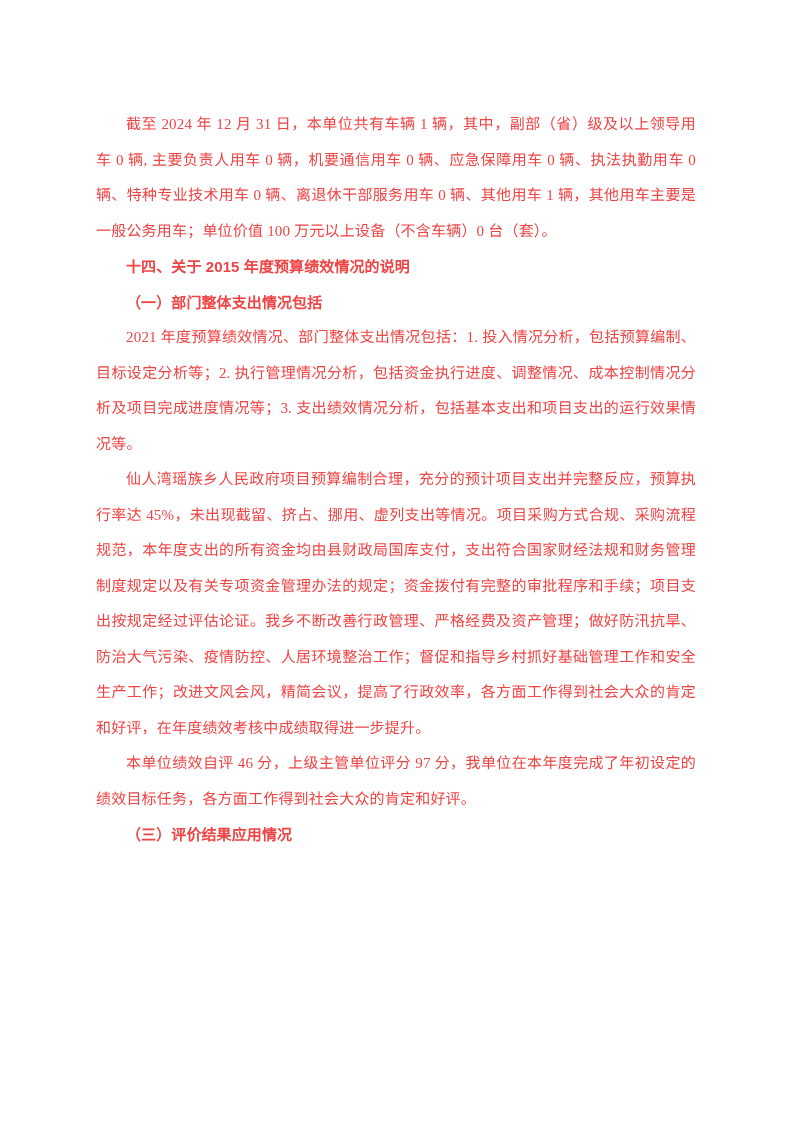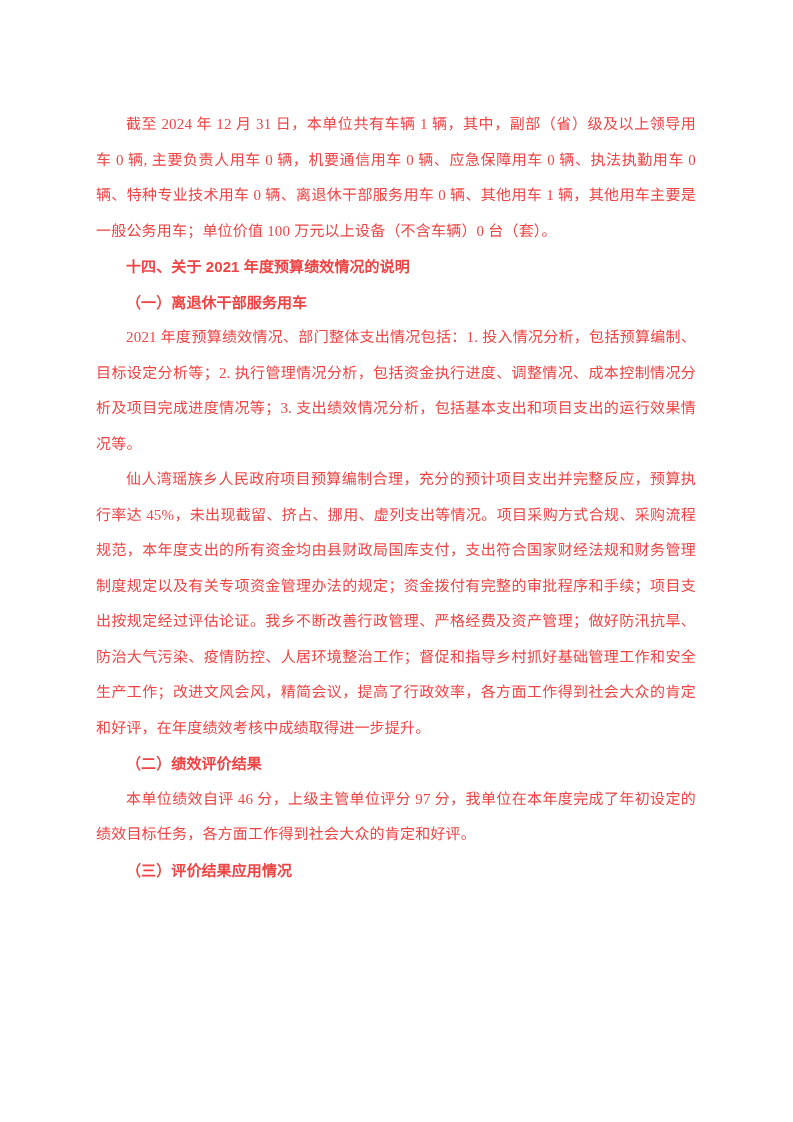--- a/index.html
+++ b/index.html
@@ -40,21 +40,20 @@
     font-family: "Liberation Sans", "DejaVu Sans", sans-serif;
     letter-spacing: 0.1px;
   }
 </style>
 </head>
 <body>
 
 <div class="page">
   <div class="doc">
     <p class="body">截至 2024 年 12 月 31 日，本单位共有车辆 1 辆，其中，副部（省）级及以上领导用车 0 辆, 主要负责人用车 0 辆，机要通信用车 0 辆、应急保障用车 0 辆、执法执勤用车 0 辆、特种专业技术用车 0 辆、离退休干部服务用车 0 辆、其他用车 1 辆，其他用车主要是一般公务用车；单位价值 100 万元以上设备（不含车辆）0 台（套）。</p>
-    <p class="h1">十四、关于 2021 年度预算绩效情况的说明</p>
-    <p class="h2">（一）离退休干部服务用车</p>
+    <p class="h1">十四、关于 2015 年度预算绩效情况的说明</p>
+    <p class="h2">（一）部门整体支出情况包括</p>
     <p class="body">2021 年度预算绩效情况、部门整体支出情况包括：1. 投入情况分析，包括预算编制、目标设定分析等；2. 执行管理情况分析，包括资金执行进度、调整情况、成本控制情况分析及项目完成进度情况等；3. 支出绩效情况分析，包括基本支出和项目支出的运行效果情况等。</p>
     <p class="body">仙人湾瑶族乡人民政府项目预算编制合理，充分的预计项目支出并完整反应，预算执行率达 45%，未出现截留、挤占、挪用、虚列支出等情况。项目采购方式合规、采购流程规范，本年度支出的所有资金均由县财政局国库支付，支出符合国家财经法规和财务管理制度规定以及有关专项资金管理办法的规定；资金拨付有完整的审批程序和手续；项目支出按规定经过评估论证。我乡不断改善行政管理、严格经费及资产管理；做好防汛抗旱、防治大气污染、疫情防控、人居环境整治工作；督促和指导乡村抓好基础管理工作和安全生产工作；改进文风会风，精简会议，提高了行政效率，各方面工作得到社会大众的肯定和好评，在年度绩效考核中成绩取得进一步提升。</p>
-    <p class="h2">（二）绩效评价结果</p>
     <p class="body">本单位绩效自评 46 分，上级主管单位评分 97 分，我单位在本年度完成了年初设定的绩效目标任务，各方面工作得到社会大众的肯定和好评。</p>
     <p class="h2">（三）评价结果应用情况</p>
   </div>
 </div>
 
 </body></html>

